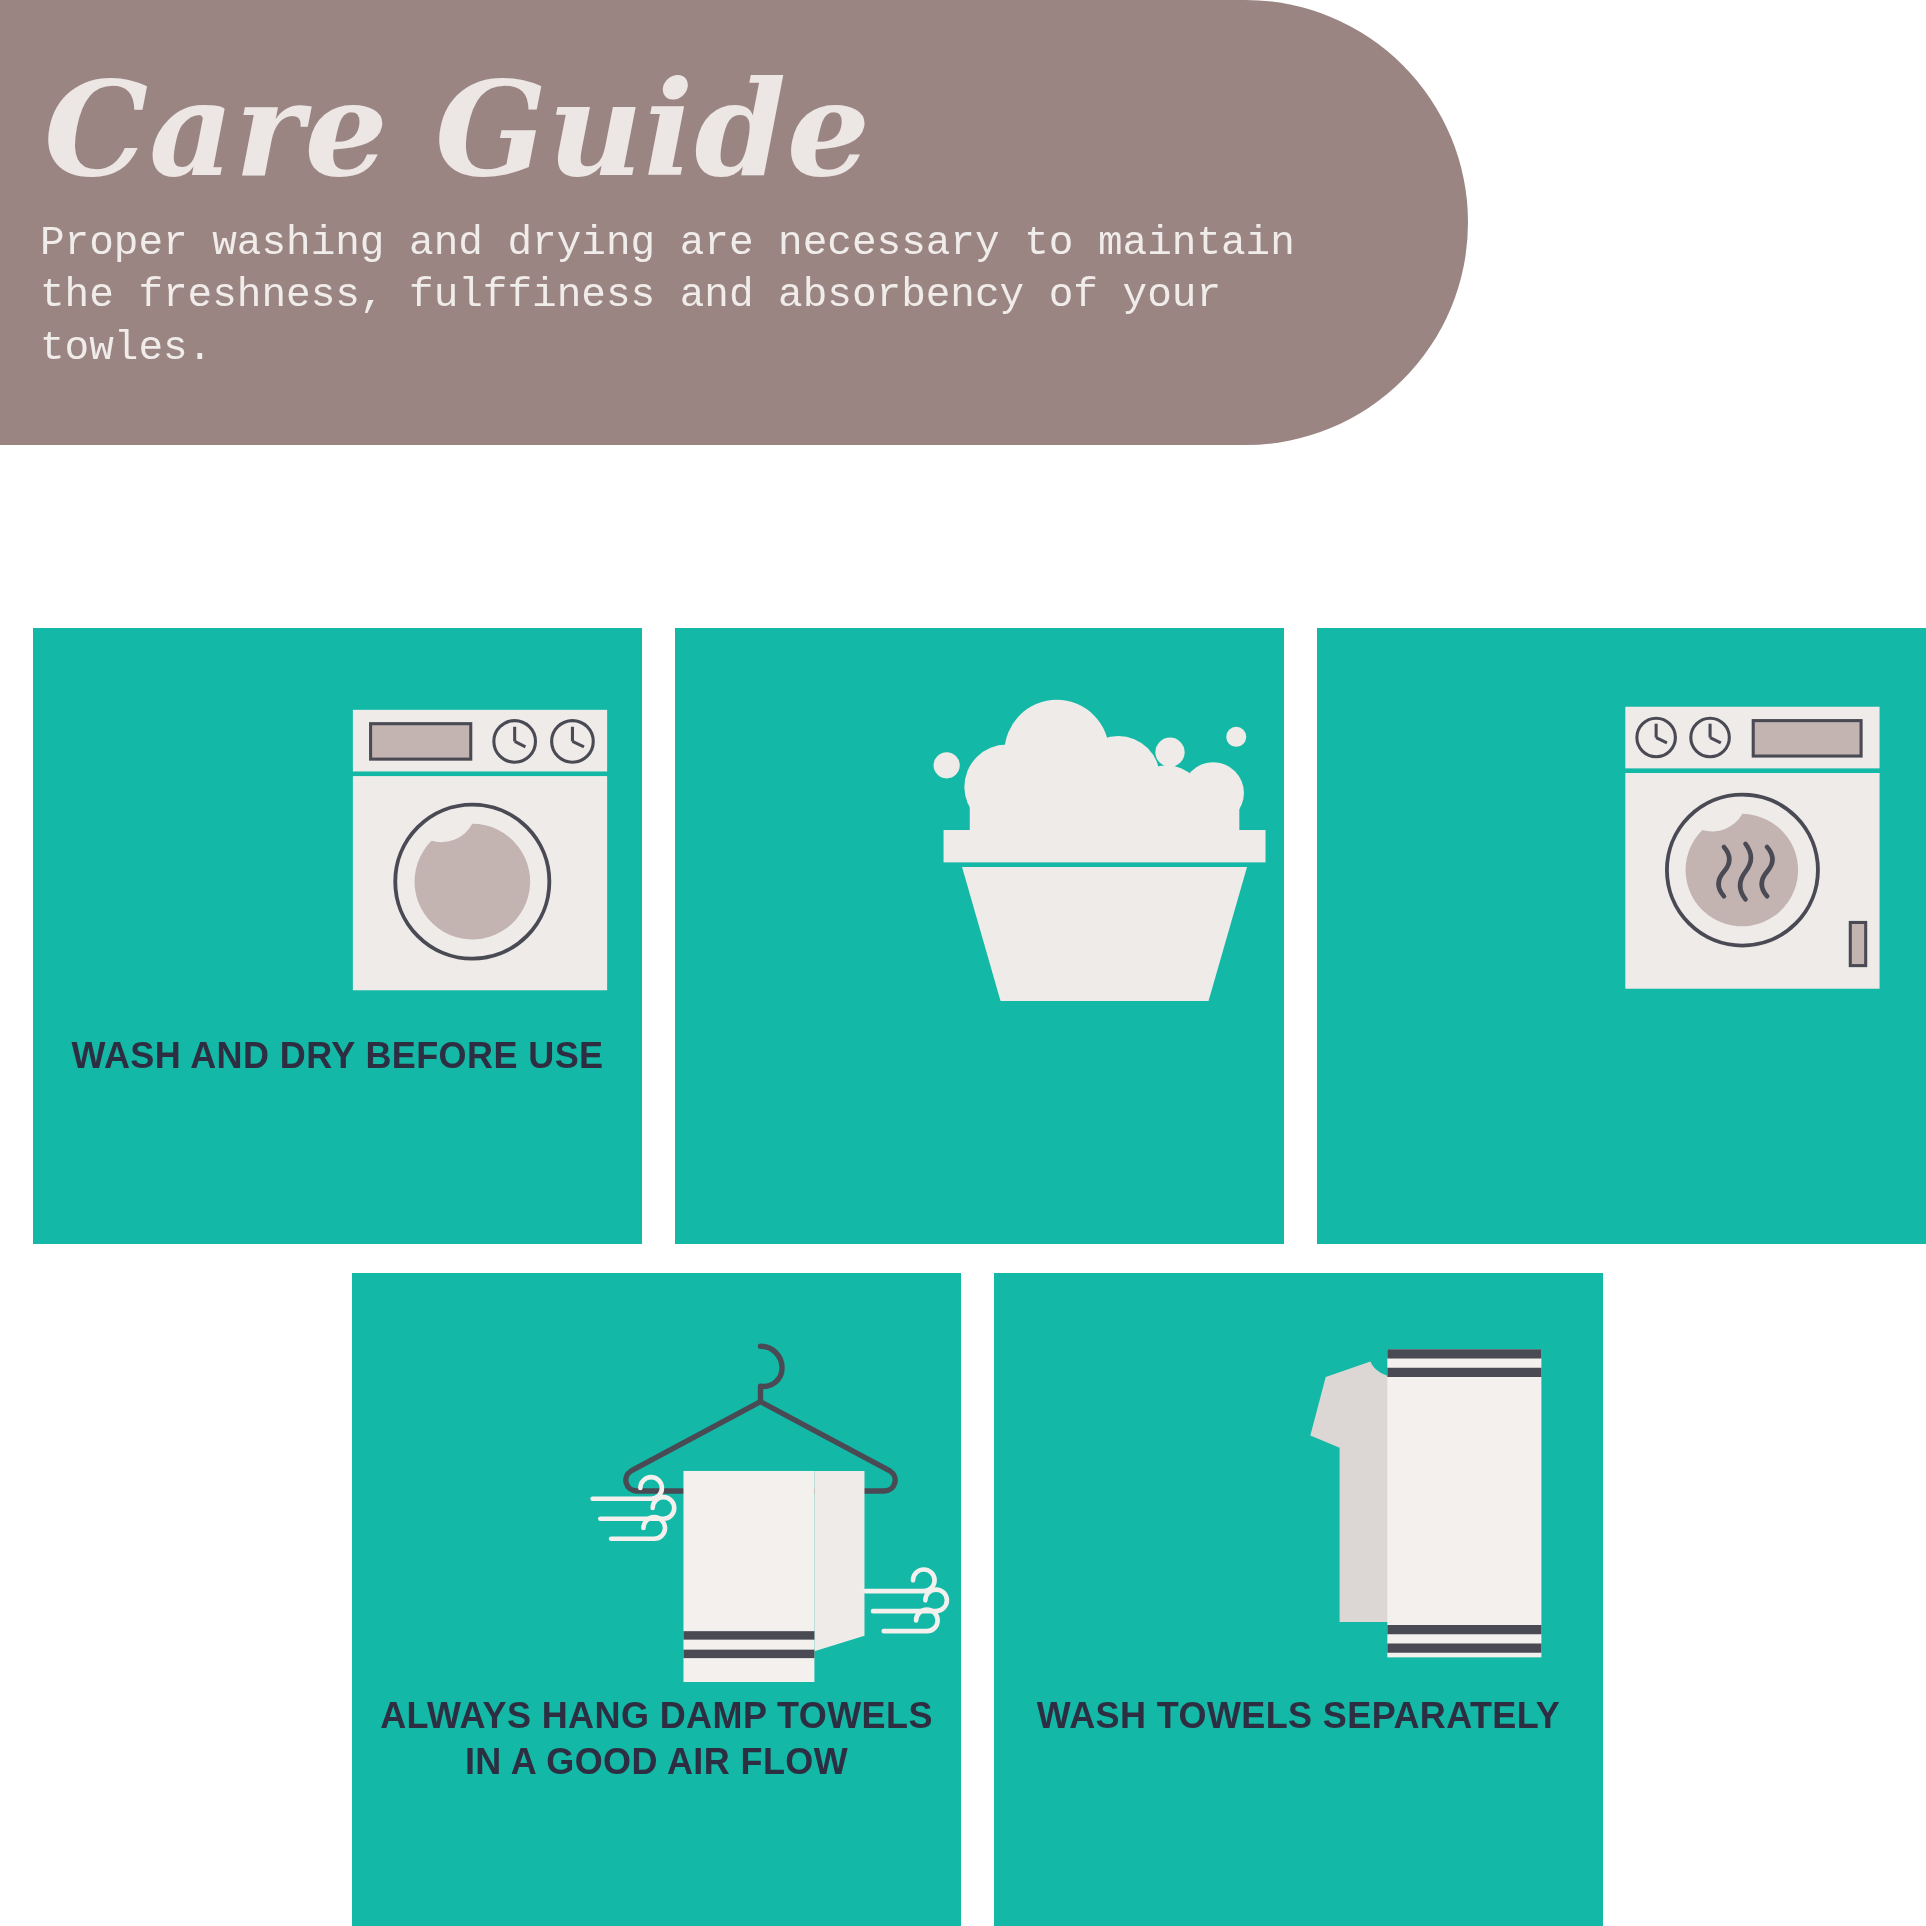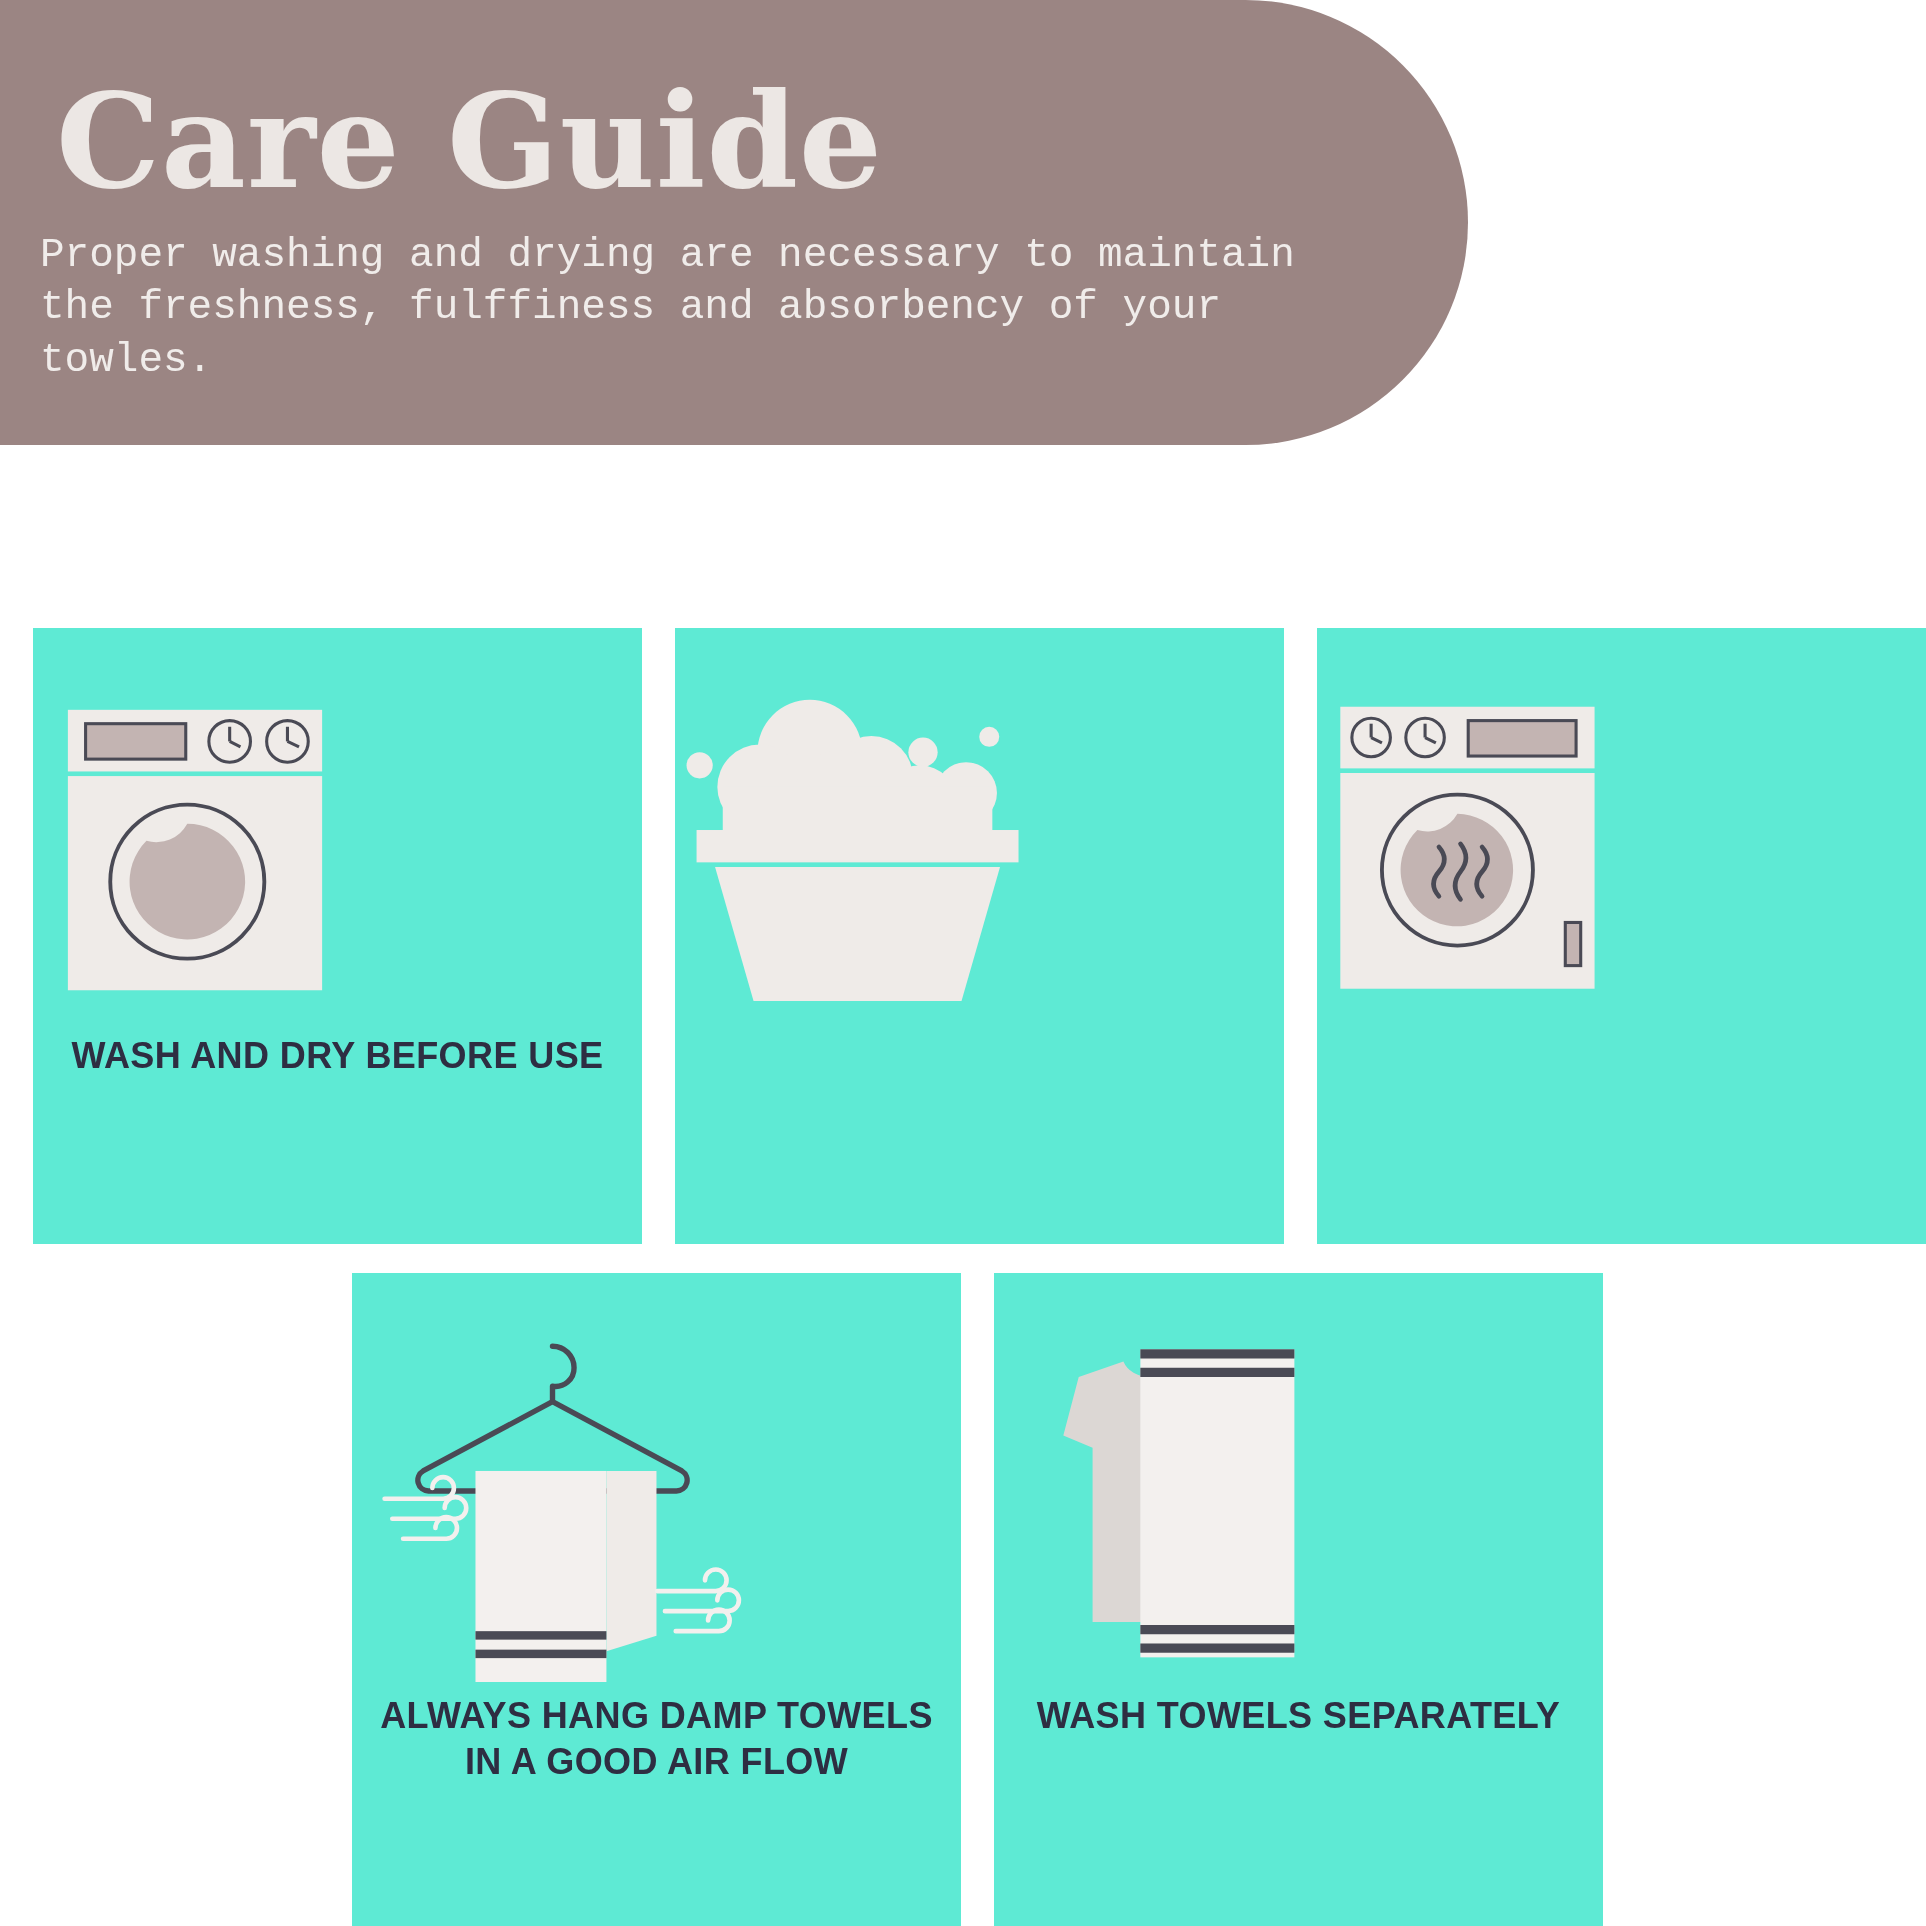--- a/index.html
+++ b/index.html
@@ -28,21 +28,22 @@
     box-sizing: border-box;
     padding: 60px 0 0 40px;
   }
   .header-title {
     font-family: "DejaVu Serif", serif;
     font-weight: 700;
     font-size: 131px;
     line-height: 1.0;
     letter-spacing: 0.8px;
     color: #ece7e4;
-    margin: 16px;
+    margin: 4px;
+    font-style: italic;
   }
   .header-subtitle {
     margin: 21.6px 0 0 0;
     font-family: Liberation Mono, monospace;
     font-size: 41px;
     line-height: 1.28;
     color: #f0ecea;
     max-width: 1341px;
   }
 
@@ -58,25 +59,25 @@
   }
   .row-2 {
     left: 352px;
     top: 1273px;
     gap: 33px;
   }
 
   .card {
     width: 609px;
     height: 616px;
-    background: #5eead4;
+    background: #14b8a6;
     box-sizing: border-box;
     display: flex;
     flex-direction: column;
-    align-items: flex-start;
+    align-items: flex-end;
     justify-content: flex-start;
     padding-top: 35px;
   }
   .card-icon {
     height: 370px;
     display: flex;
     align-items: center;
     justify-content: center;
   }
   .card-label {

